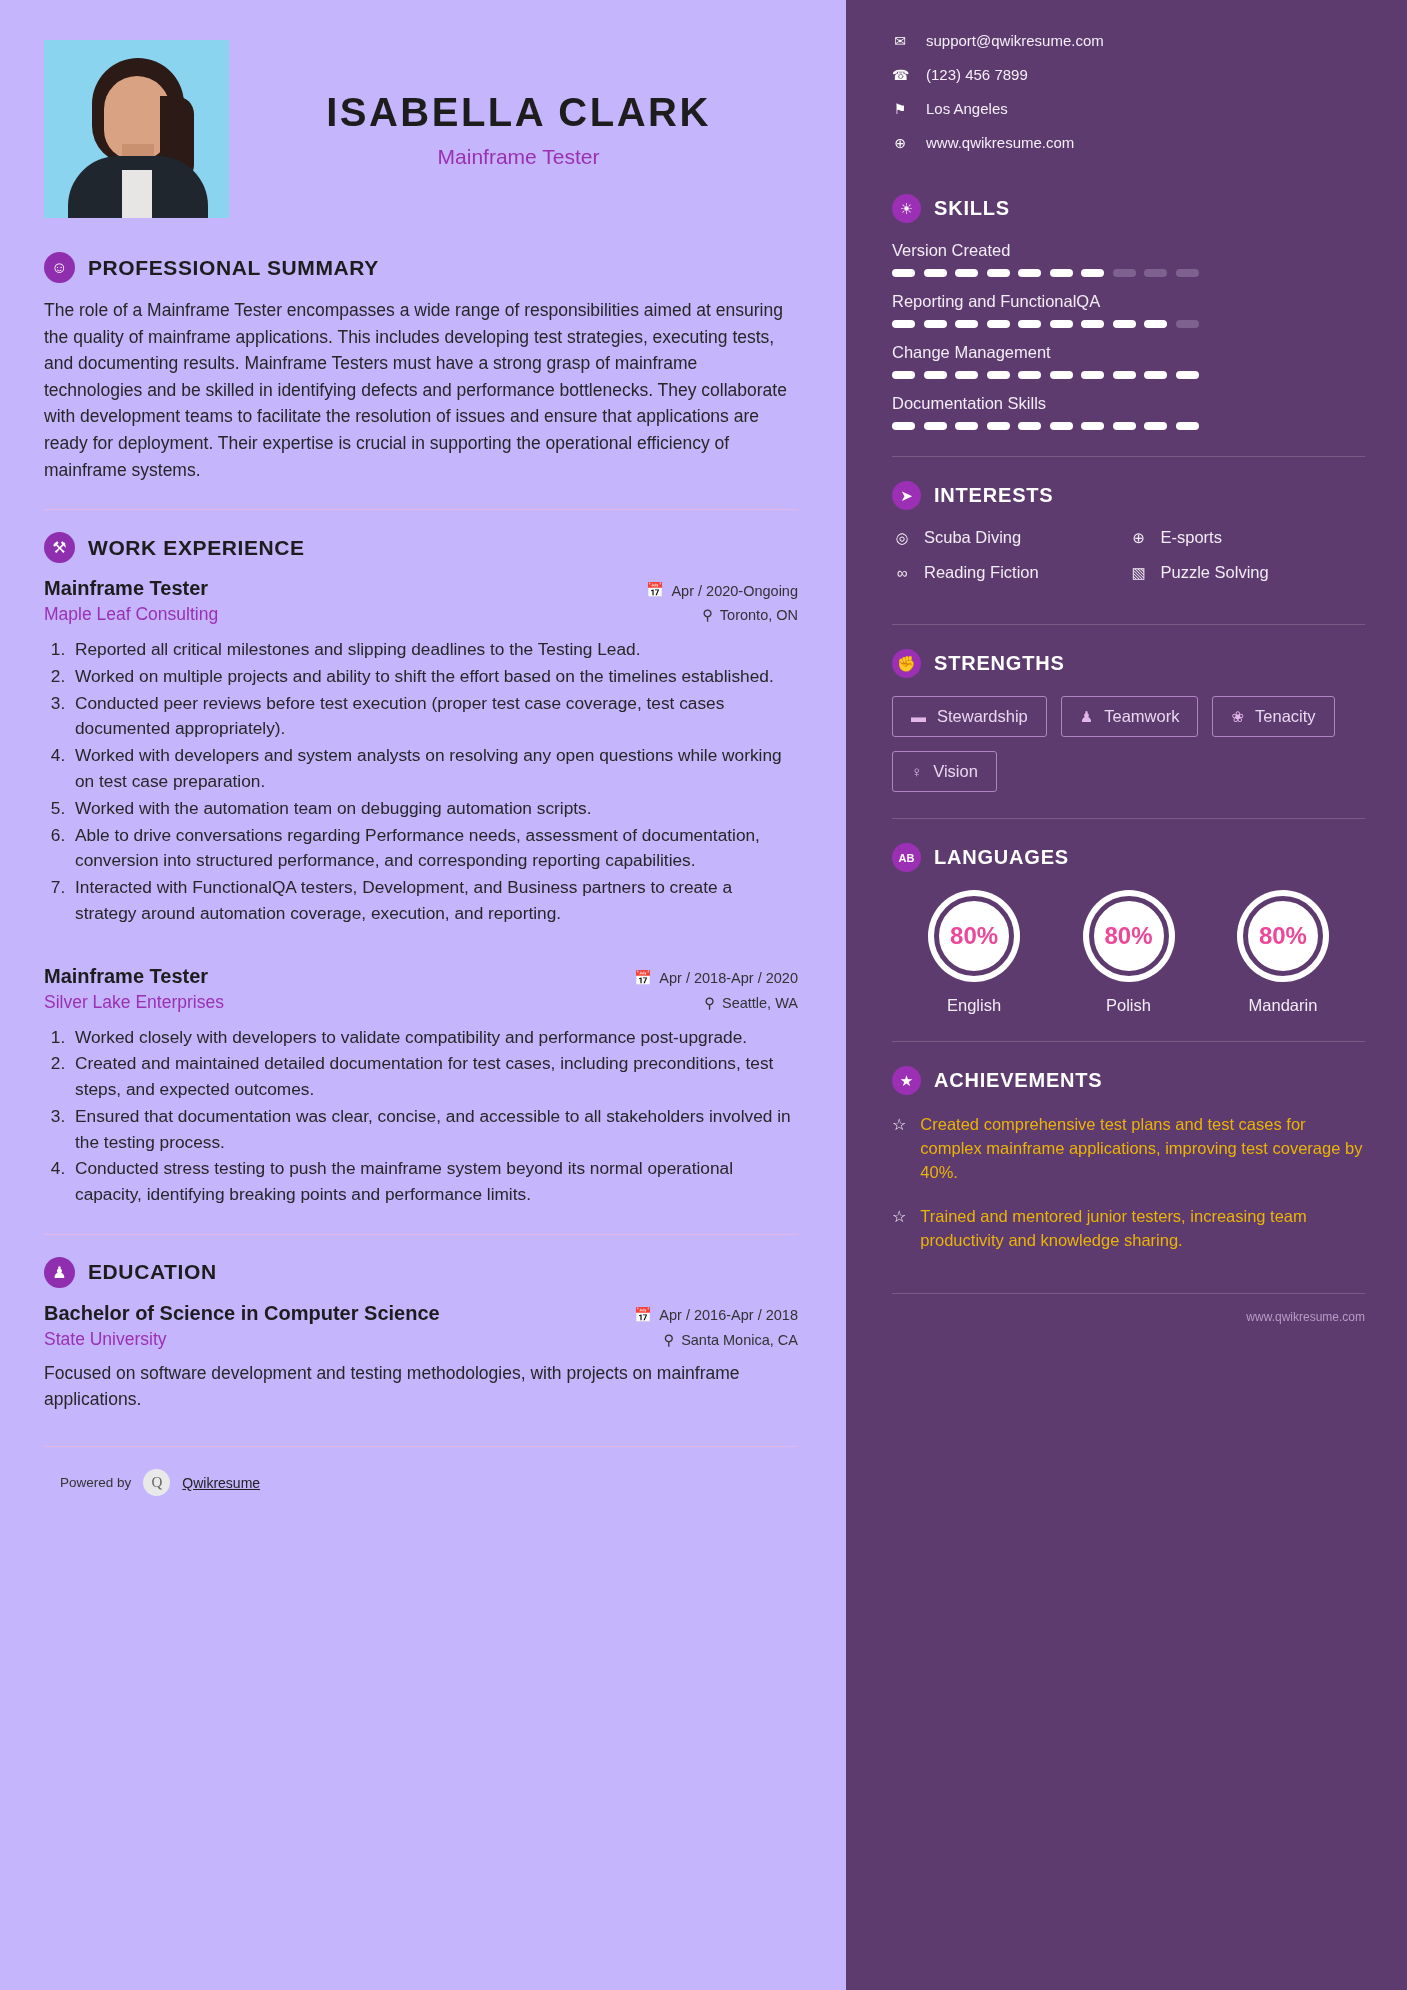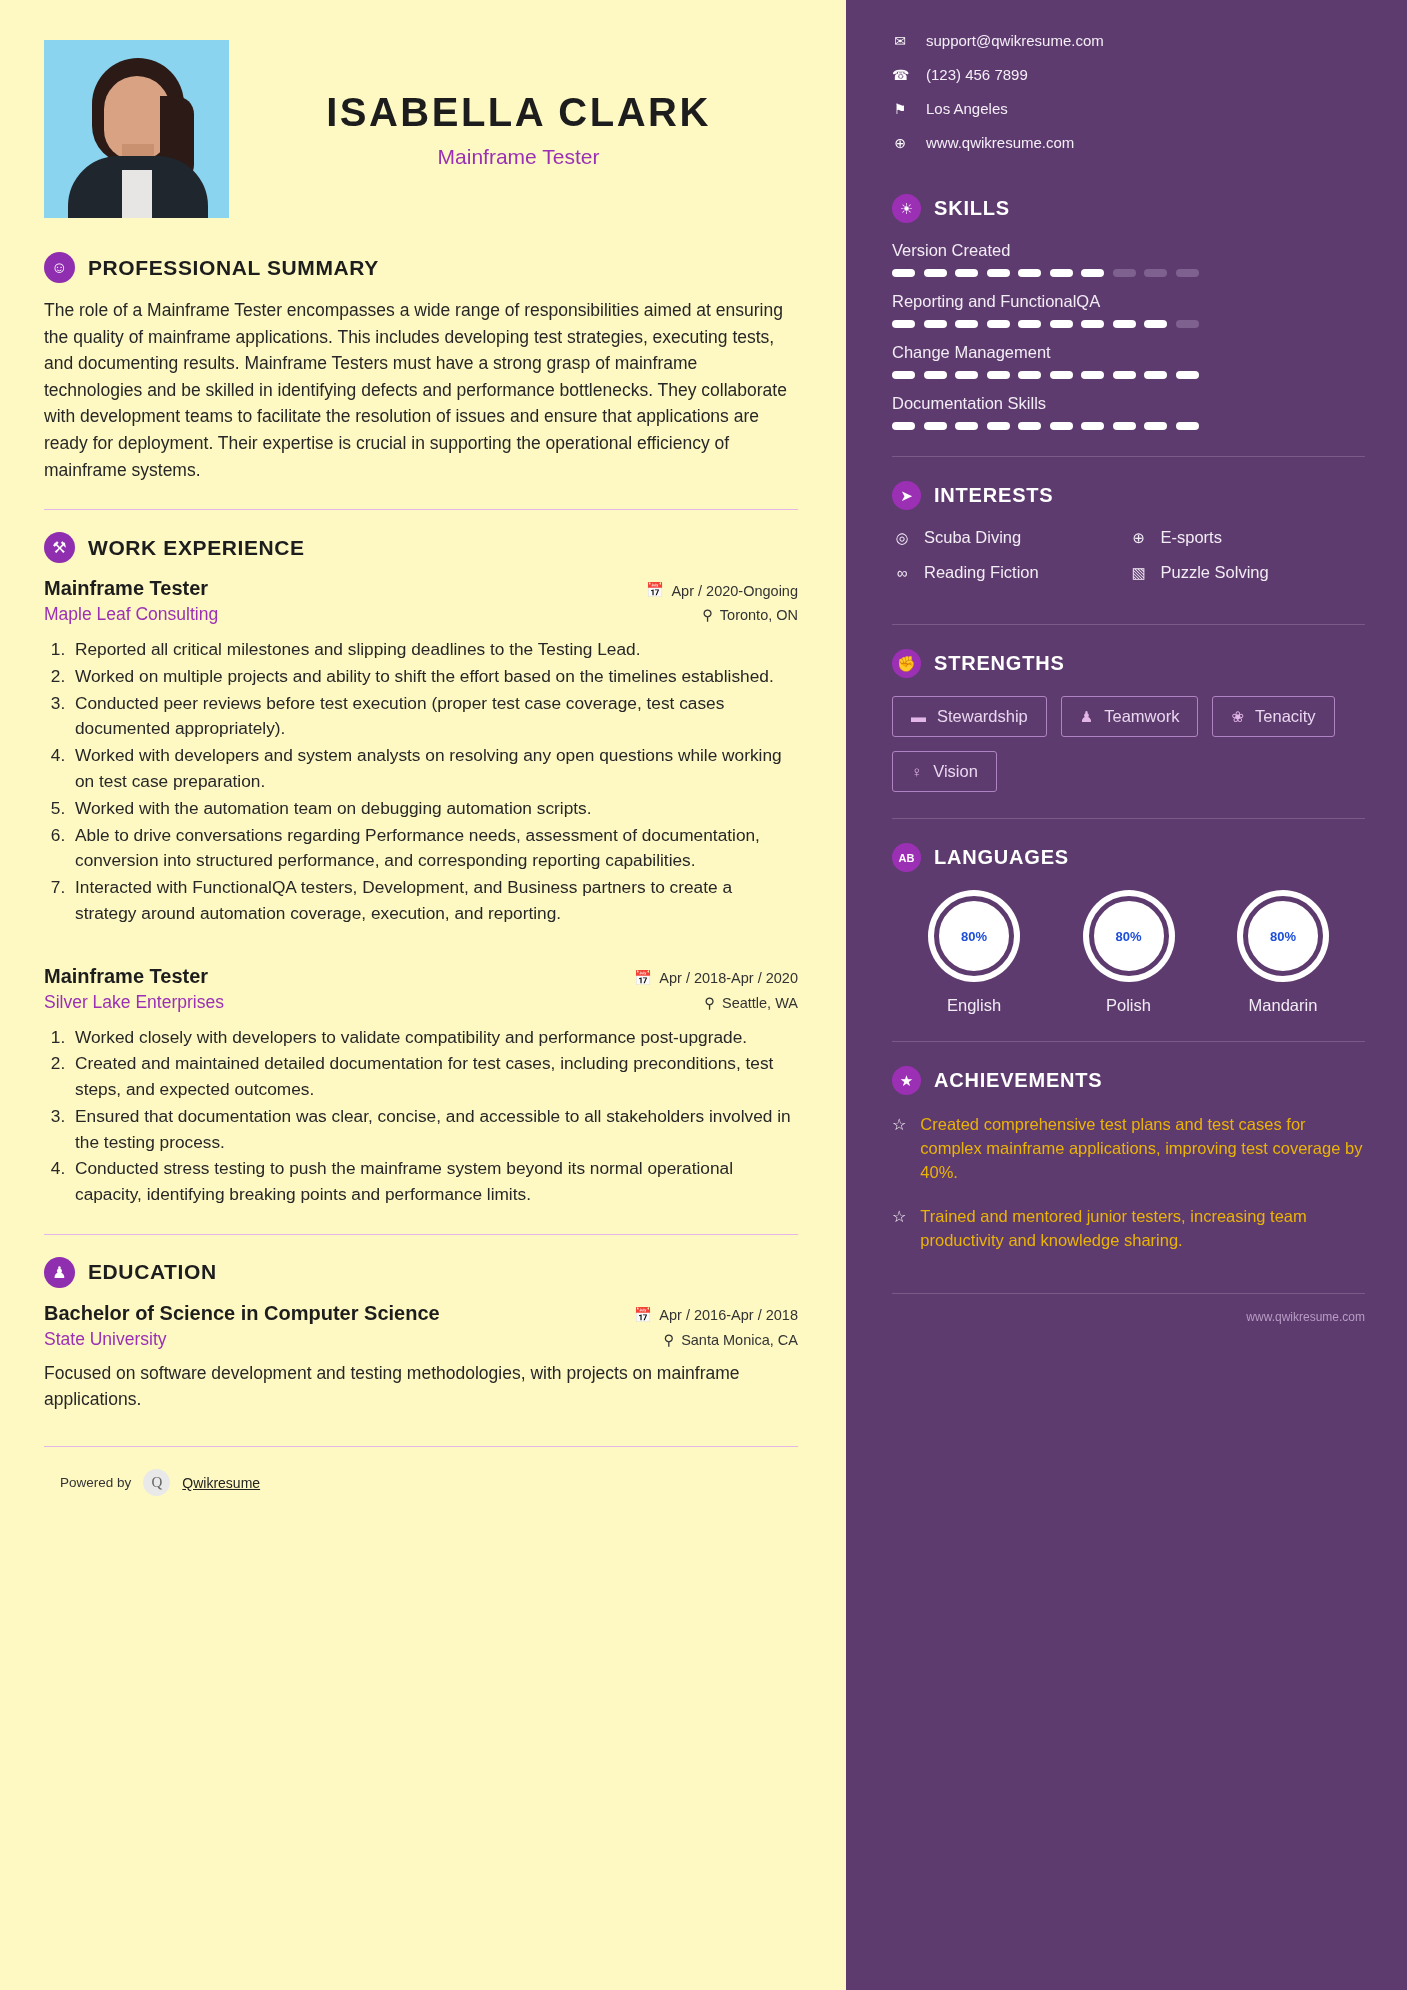--- a/index.html
+++ b/index.html
@@ -12,21 +12,21 @@
     position: relative;
     width: 1407px;
     min-height: 1990px;
     display: flex;
     background: #ffffff;
   }
   
   .left {
     width: 846px;
     padding: 40px 48px 20px 44px;
-    background: #fef9c3;
+    background: #c4b5fd;
   }
   .header {
     display: flex;
     align-items: center;
     gap: 0;
     margin-bottom: 34px;
   }
   .photo {
     width: 185px;
     height: 178px;
@@ -304,23 +304,23 @@
   .ring::after {
     content: "";
     position: absolute;
     inset: 6px;
     border-radius: 50%;
     border: 5px solid #5e3b6e;
   }
   .ring .pct {
     position: relative;
     z-index: 2;
-    font-size: 13px;
+    font-size: 24px;
     font-weight: bold;
-    color: #1d4ed8;
+    color: #ec4899;
     text-align: center;
   }
   .lang-name { font-size: 16.5px; color: #f2ecf5; }
   .ach {
     display: flex;
     gap: 14px;
     margin-bottom: 20px;
   }
   .ach .ci { font-size: 16px; color: #ffffff; flex: none; padding-top: 2px; }
   .ach .txt { font-size: 16.5px; line-height: 1.45; color: #eab308; }

